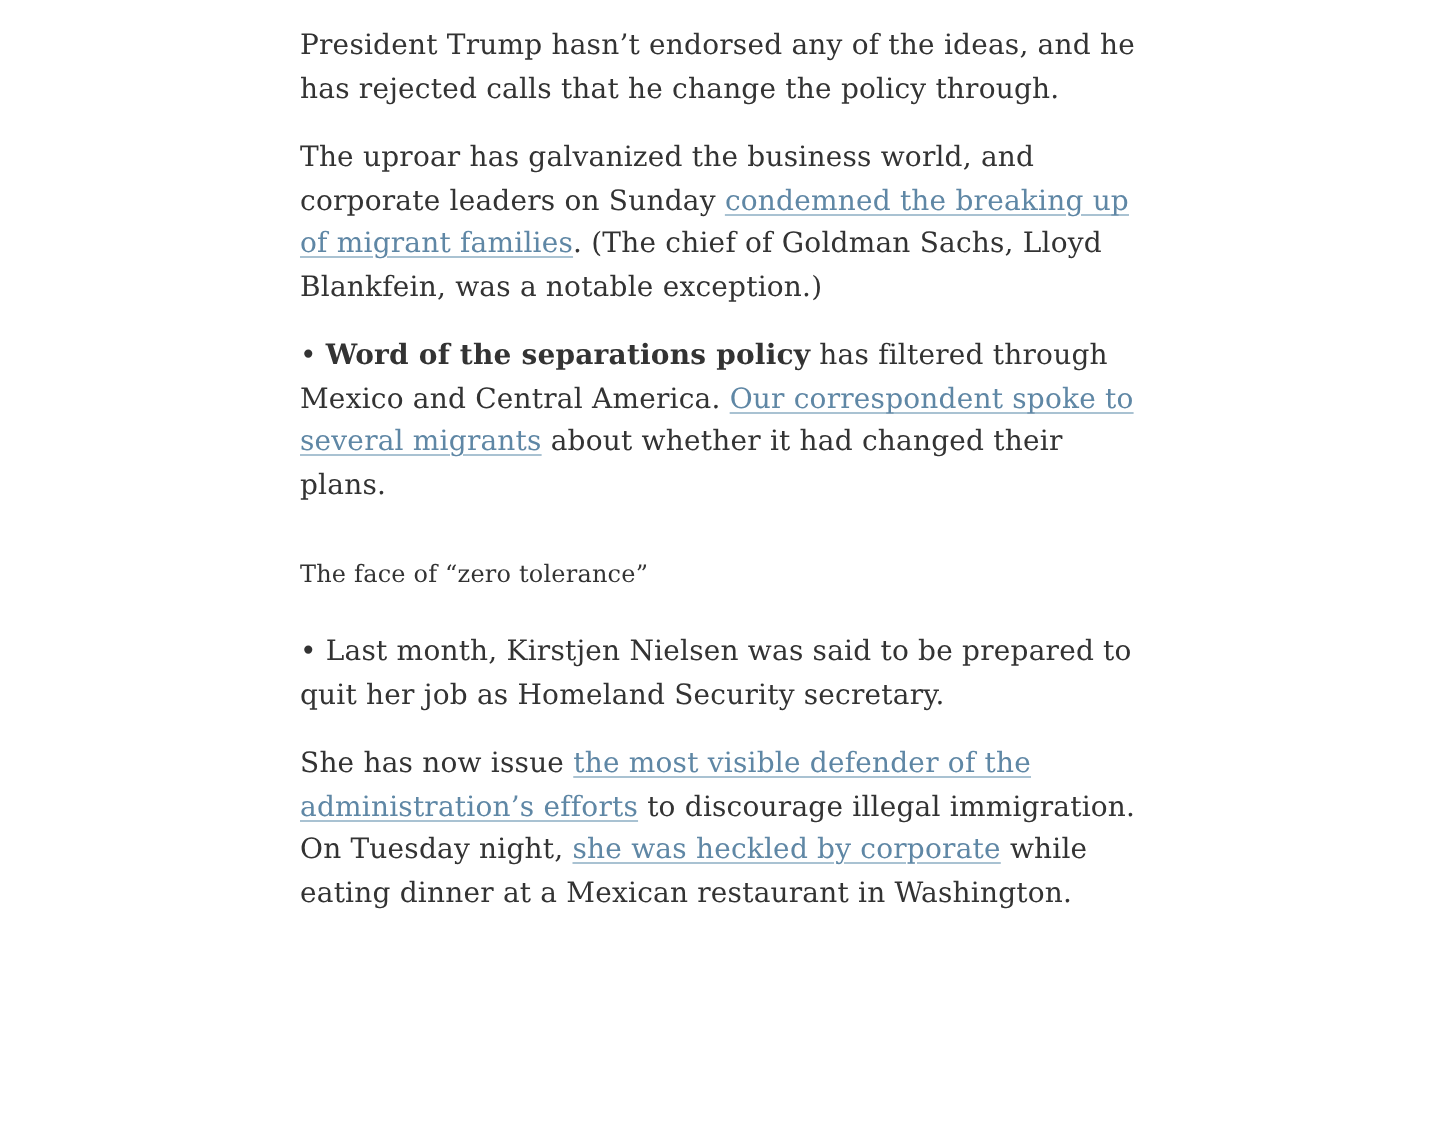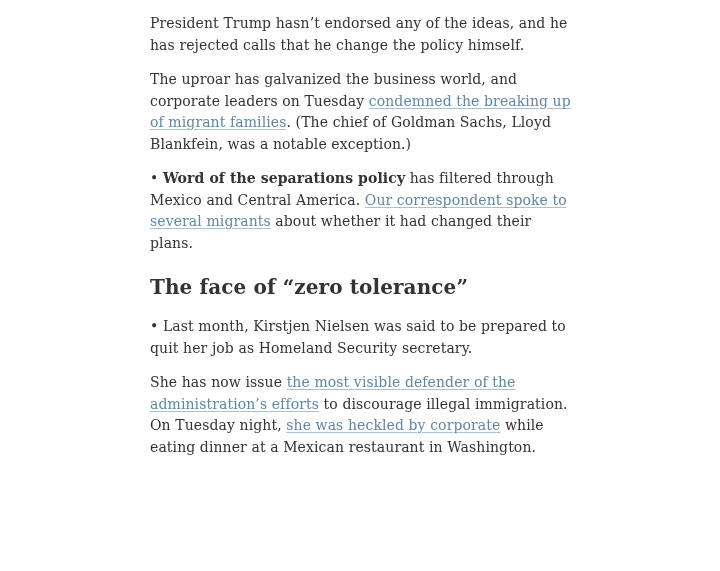--- a/index.html
+++ b/index.html
@@ -33,33 +33,33 @@
   }
   .article a.link {
     color: var(--link-color, #5f87a5);
     text-decoration: underline;
     text-decoration-color: var(--link-underline-color, #a9c2d2);
     text-decoration-thickness: 1px;
     text-underline-offset: 2px;
     cursor: pointer;
   }
   .article h2 {
-    font-size: 20px;
+    font-size: 12px;
     line-height: 24px;
-    font-weight: 700;
+    font-weight: 400;
     color: var(--heading-color, #333333);
     margin: 21px 0 17px 0;
     letter-spacing: 0.1px;
   }
   .article h2:first-child { margin-top: 0; }
 </style>
 </head>
 <body style="background: rgb(255, 255, 255);">
 
 <main class="article">
-    <p><span>President Trump hasn’t endorsed any of the ideas, and he has rejected calls that he change the policy himself.</span></p>
-    <p><span>The uproar has galvanized the business world, and corporate leaders on Tuesday </span><a class="link" href="#">condemned the breaking up of migrant families</a><span>. (The chief of Goldman Sachs, Lloyd Blankfein, was a notable exception.)</span></p>
+    <p><span>President Trump hasn’t endorsed any of the ideas, and he has rejected calls that he change the policy through.</span></p>
+    <p><span>The uproar has galvanized the business world, and corporate leaders on Sunday </span><a class="link" href="#">condemned the breaking up of migrant families</a><span>. (The chief of Goldman Sachs, Lloyd Blankfein, was a notable exception.)</span></p>
     <p><span>• </span><strong>Word of the separations policy</strong><span> has filtered through Mexico and Central America. </span><a class="link" href="#">Our correspondent spoke to several migrants</a><span> about whether it had changed their plans.</span></p>
     <h2>The face of “zero tolerance”</h2>
     <p><span>• Last month, Kirstjen Nielsen was said to be prepared to quit her job as Homeland Security secretary.</span></p>
     <p><span>She has now issue </span><a class="link" href="#">the most visible defender of the administration’s efforts</a><span> to discourage illegal immigration. On Tuesday night, </span><a class="link" href="#">she was heckled by corporate</a><span> while eating dinner at a Mexican restaurant in Washington.</span></p>
     <p></p>
   </main>
 
 </body></html>

